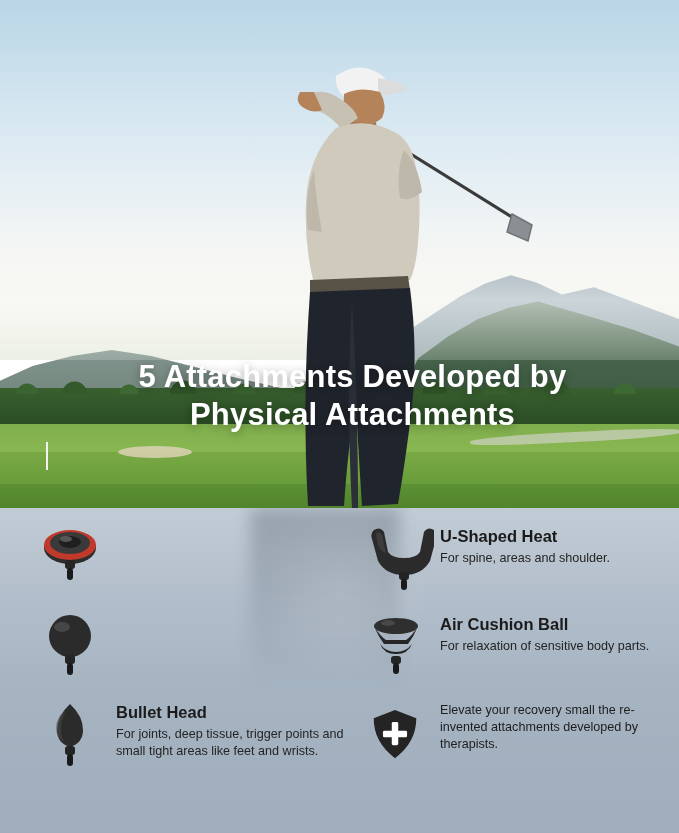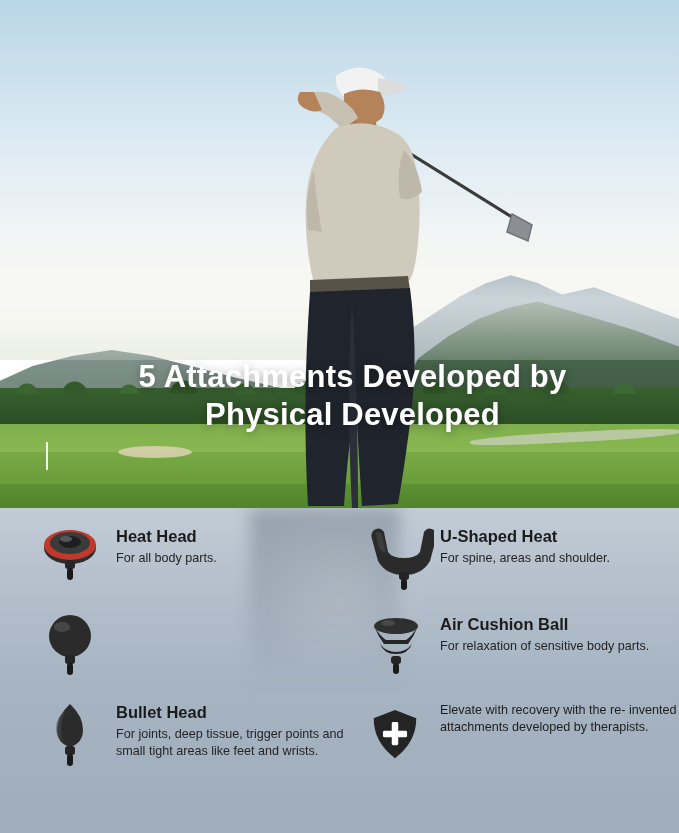--- a/index.html
+++ b/index.html
@@ -241,45 +241,41 @@
       <path d="M314 170 q-10 26 -6 60 l14 2 q-6 -32 -8 -62 z" fill="#bdb8a9"></path>
 
       <path d="M310 280 l98 -4 l2 14 l-100 4 z" fill="#595347"></path>
 
       <path d="M310 292 l100 -4 q8 62 2 118 q-6 52 -14 98 l-36 2 q-4 -60 -6 -104 q-8 44 -12 104 l-36 0 q-6 -104 2 -214 z" fill="#20242c"></path>
       <path d="M352 300 q6 96 6 208 l-6 0 q-6 -110 0 -208 z" fill="#2a2f38"></path>
     </svg>
 
     <div class="hero-title">
       <div>5 Attachments Developed by</div>
-      <div>Physical Developed</div>
+      <div>Physical Attachments</div>
     </div>
   </div>
 
   <div class="panel">
     <div class="panel-shadow"></div>
 
     <div class="col col-left left">
 
       <div class="item">
         <div class="icon-slot">
           <svg viewBox="0 0 80 80" width="80" height="80">
             <ellipse cx="40" cy="26" rx="26" ry="16" fill="#2d2d2d"></ellipse>
             <ellipse cx="40" cy="23" rx="26" ry="15" fill="#c0392b"></ellipse>
             <ellipse cx="40" cy="21" rx="20" ry="11" fill="#3a3a3a"></ellipse>
             <ellipse cx="40" cy="20" rx="11" ry="6" fill="#1f1f1f"></ellipse>
             <ellipse cx="36" cy="17" rx="6" ry="3" fill="#6d6d6d" opacity=".7"></ellipse>
             <rect x="35" y="38" width="10" height="9" rx="3" fill="#262626"></rect>
             <rect x="37" y="46" width="6" height="12" rx="3" fill="#1a1a1a"></rect>
           </svg>
         </div>
-        <div class="item-text">
-          <div class="item-title">Heat Head</div>
-          <div class="item-desc">For all body parts.</div>
-        </div>
       </div>
 
       <div class="item">
         <div class="icon-slot">
           <svg viewBox="0 0 80 80" width="80" height="80">
             <circle cx="40" cy="26" r="21" fill="#2b2b2b"></circle>
             <ellipse cx="32" cy="17" rx="8" ry="5" fill="#5c5c5c" opacity=".55"></ellipse>
             <rect x="35" y="45" width="10" height="9" rx="3" fill="#242424"></rect>
             <rect x="37" y="53" width="6" height="12" rx="3" fill="#1a1a1a"></rect>
           </svg>
@@ -338,19 +334,19 @@
       </div>
 
       <div class="badge-row">
         <div class="badge-icon">
           <svg viewBox="0 0 54 58" width="50" height="54">
             <path d="M27 2 L50 11 q0 26 -23 43 Q4 37 4 11 Z" fill="#242424"></path>
             <rect x="23.5" y="15" width="7" height="25" rx="1.5" fill="#ffffff"></rect>
             <rect x="14" y="24.5" width="26" height="7" rx="1.5" fill="#ffffff"></rect>
           </svg>
         </div>
-        <div class="badge-text">Elevate with recovery with the re- invented attachments developed by therapists.</div>
+        <div class="badge-text">Elevate your recovery small the re- invented attachments developed by therapists.</div>
       </div>
 
     </div>
   </div>
 
 </div>
 
 </body></html>

